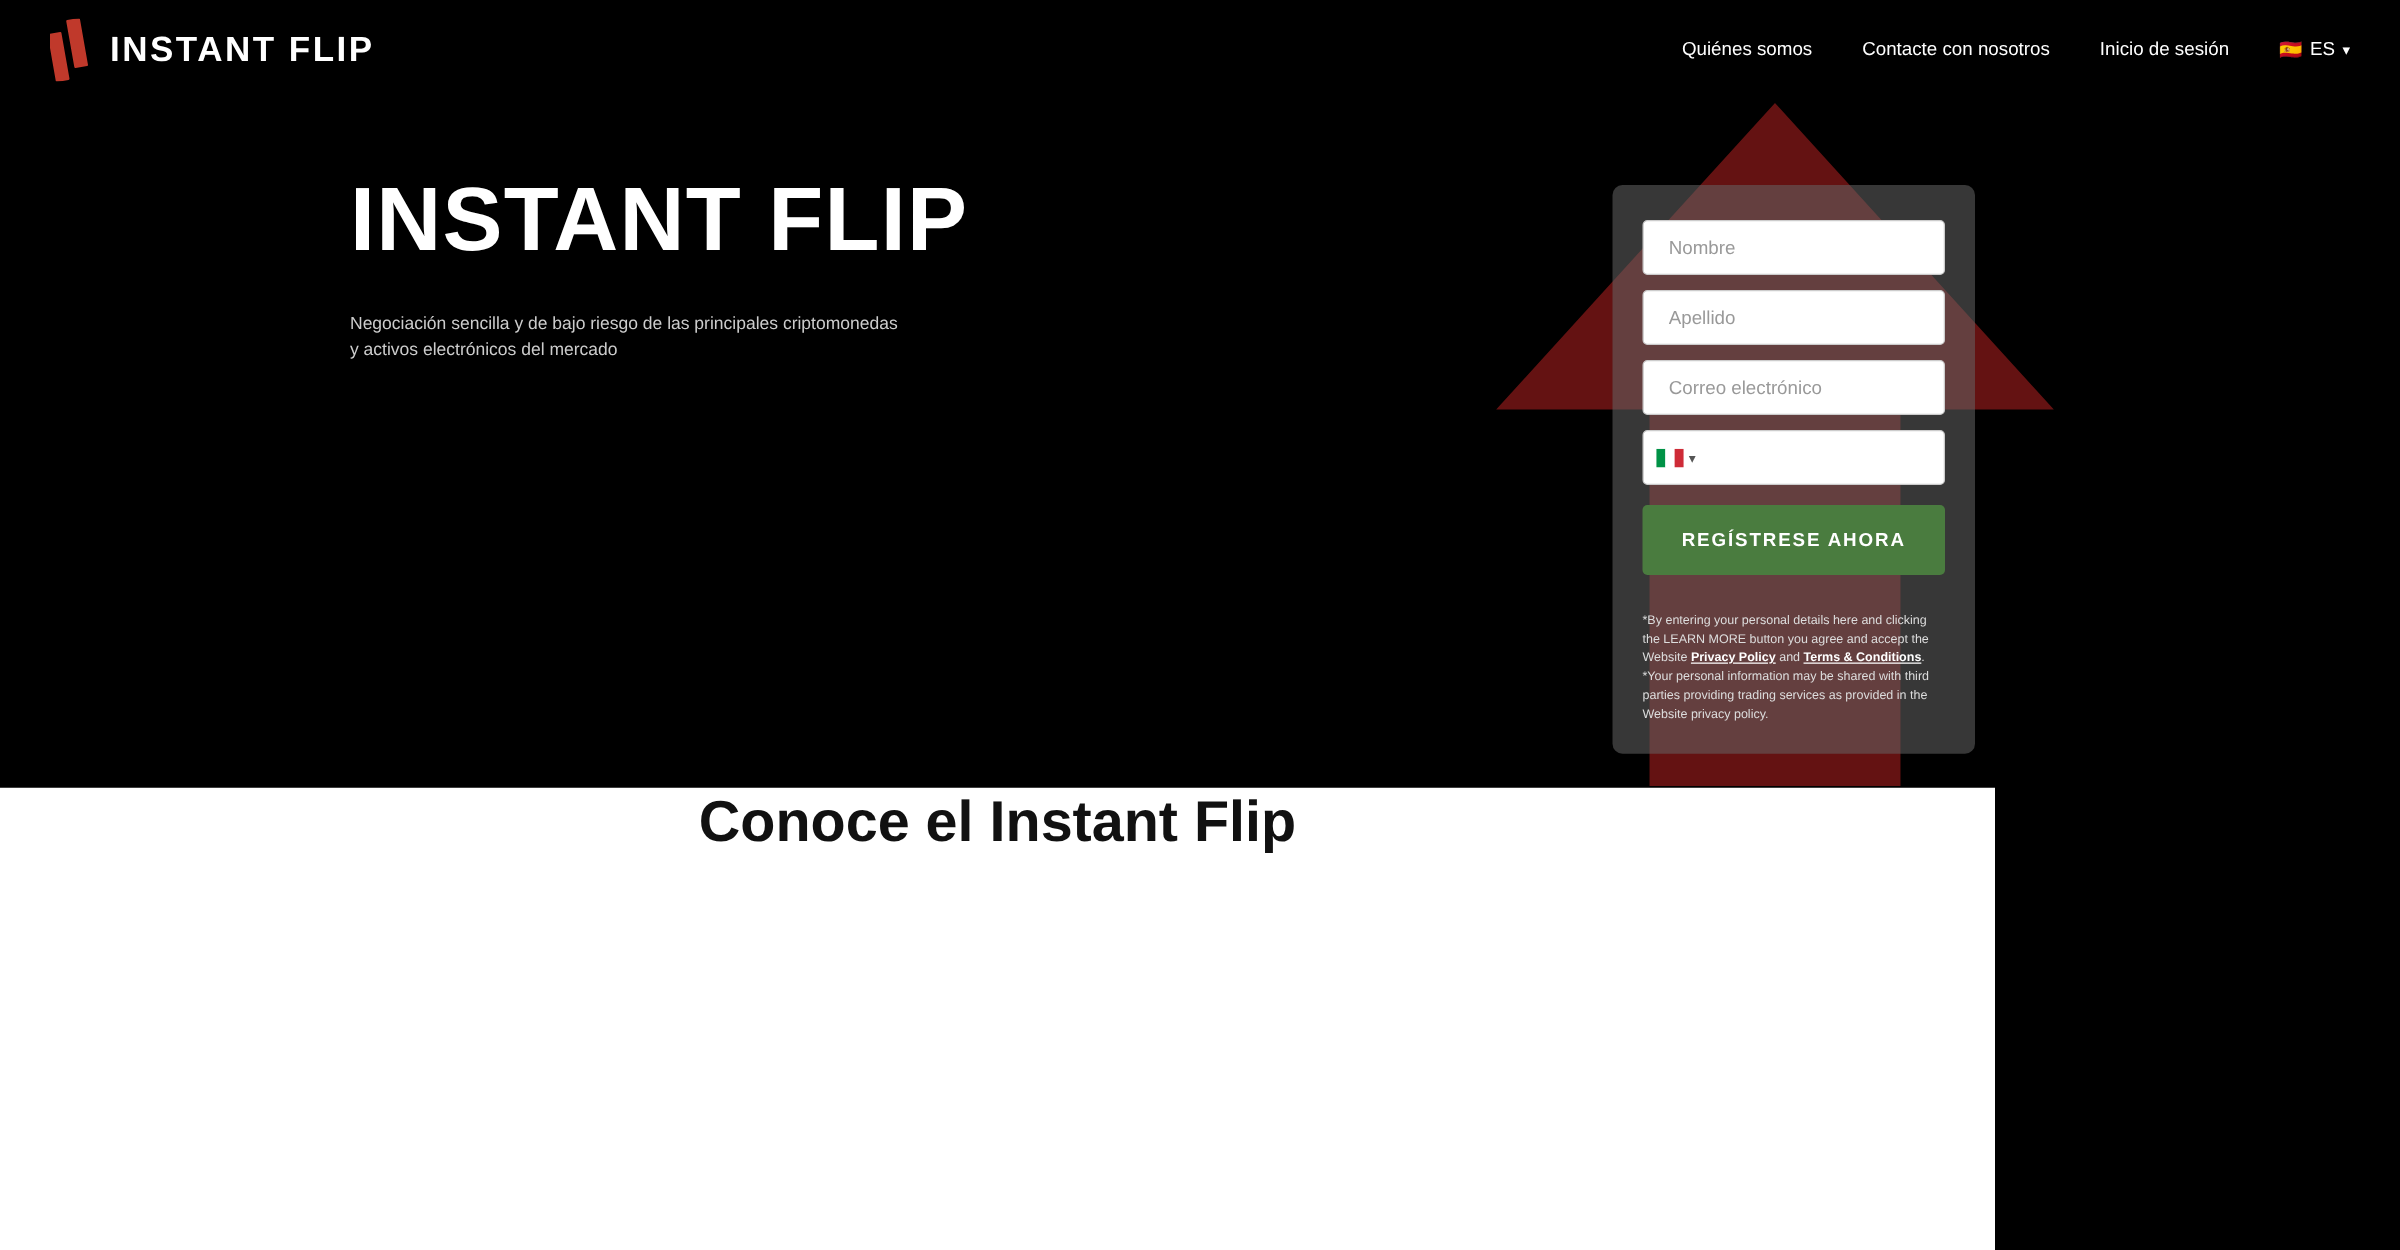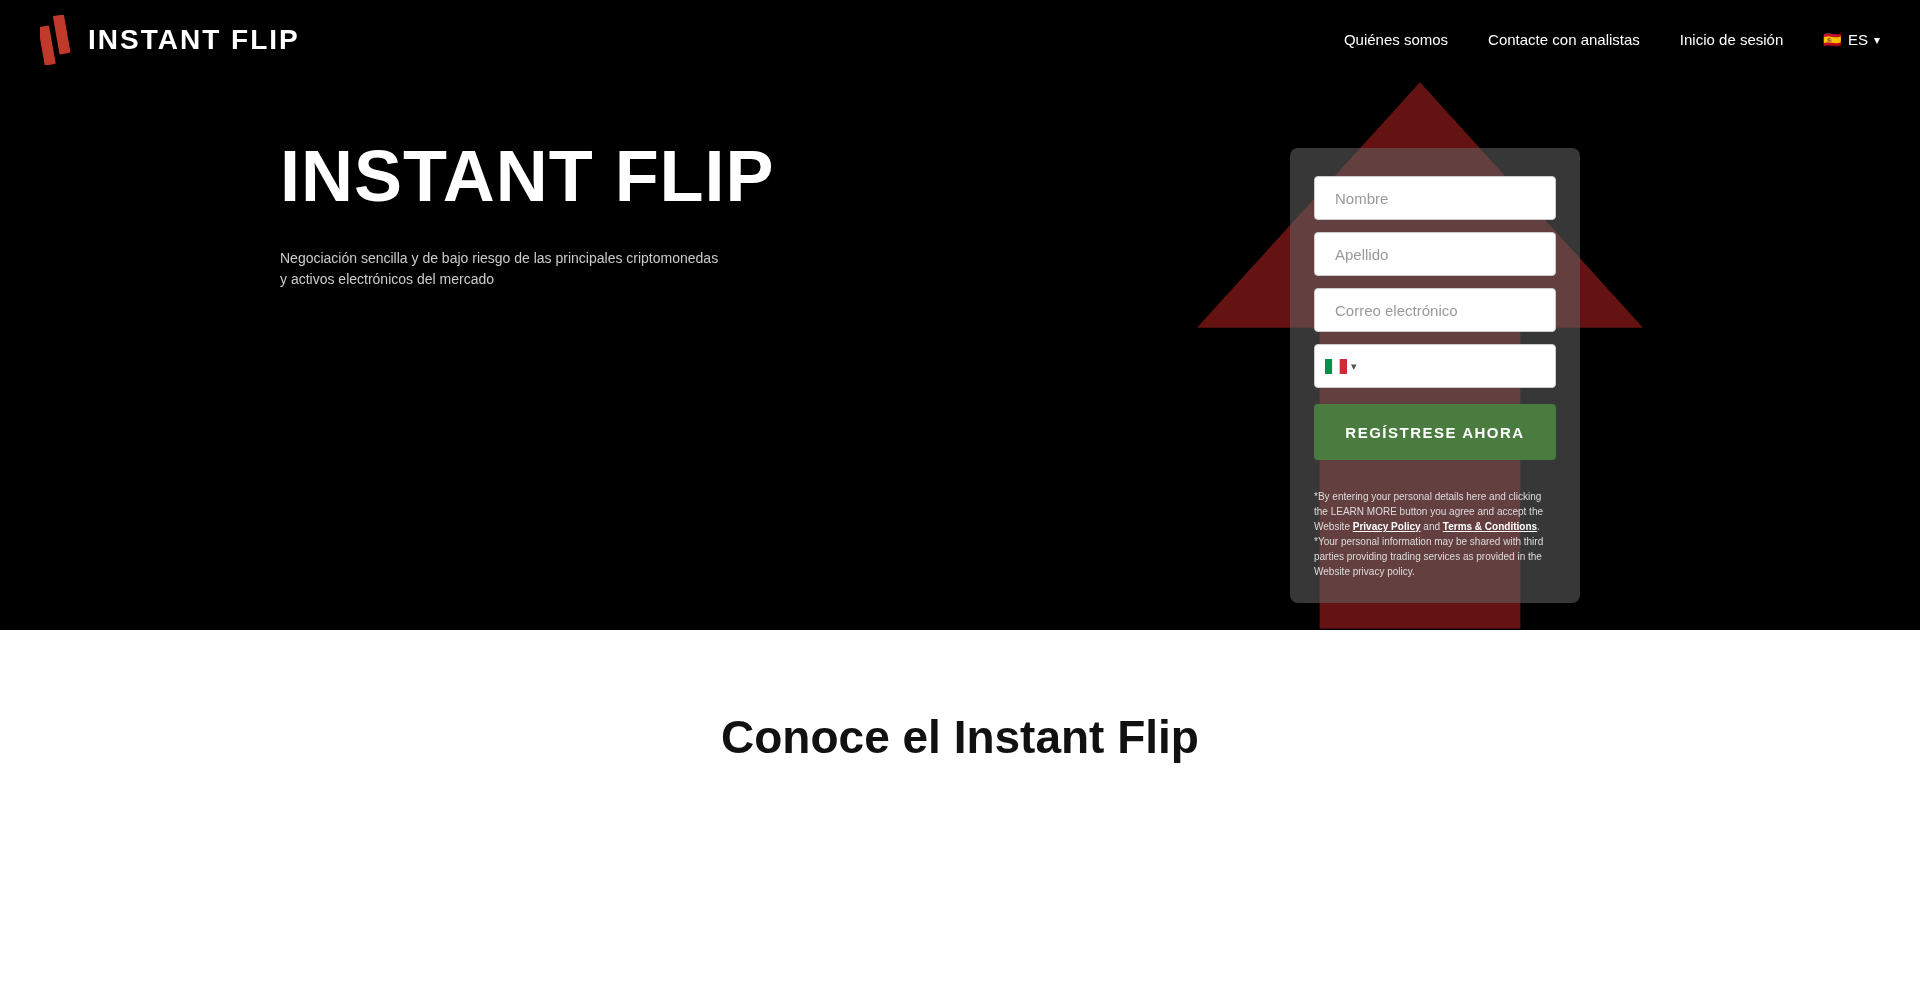--- a/index.html
+++ b/index.html
@@ -185,26 +185,25 @@
     }
     .form-disclaimer a {
       color: #fff;
       font-weight: bold;
       text-decoration: underline;
     }
 
     
     .lower-section {
       background: #fff;
-      width: 1920px;
+      width: 1596px;
       min-height: 370px;
       display: flex;
       align-items: flex-start;
       justify-content: center;
-      padding-top: 80px;
     }
     .lower-title {
       font-size: 46px;
       font-weight: 800;
       color: #111;
       text-align: center;
     }
   </style>
 </head>
 <body>
@@ -214,21 +213,21 @@
 
     <svg class="logo-icon" viewBox="0 0 36 54" fill="none" xmlns="http://www.w3.org/2000/svg">
       <rect x="0" y="12" width="12" height="42" rx="1" fill="#c0392b" transform="rotate(-10 6 33)"></rect>
       <rect x="16" y="0" width="12" height="42" rx="1" fill="#c0392b" transform="rotate(-10 22 21)"></rect>
     </svg>
     <span class="logo-text">INSTANT FLIP</span>
   </div>
 
   <div class="navbar-links">
     <a class="navbar-link">Quiénes somos</a>
-    <a class="navbar-link">Contacte con analistas</a>
+    <a class="navbar-link">Contacte con nosotros</a>
     <a class="navbar-link">Inicio de sesión</a>
     <div class="lang-selector">
 
       <span>🇪🇸</span>
       <span>ES</span>
       <span class="chevron-down">▾</span>
     </div>
   </div>
 </nav>
 

